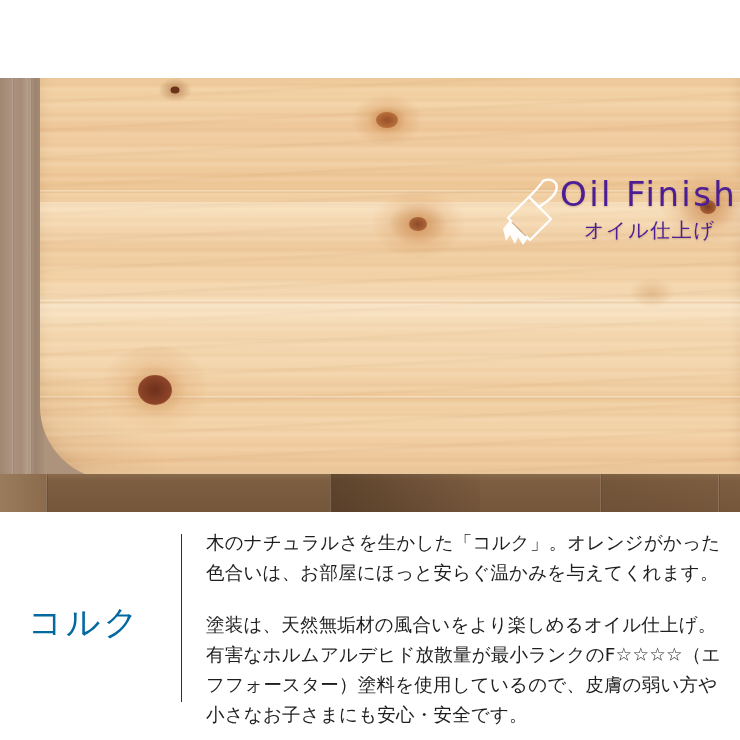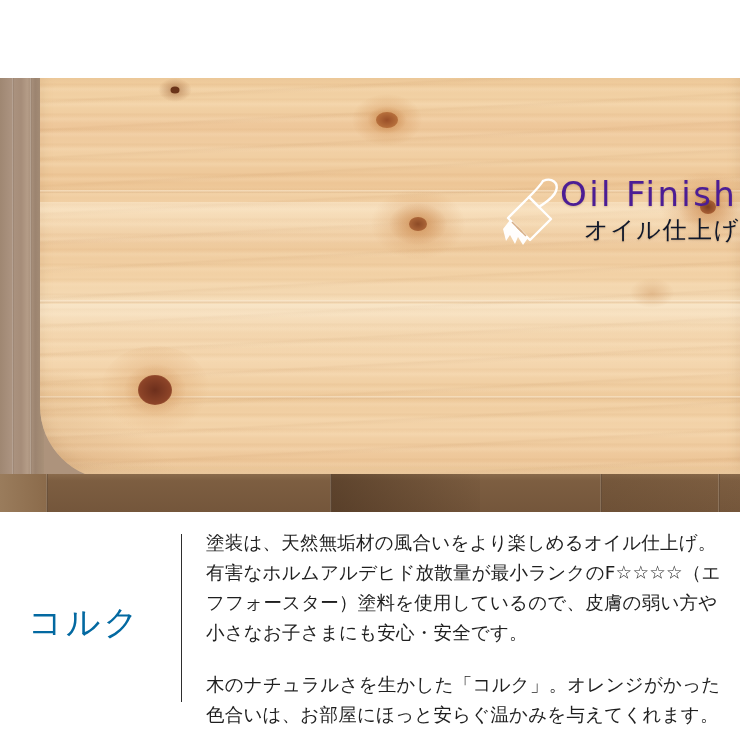--- a/index.html
+++ b/index.html
@@ -85,21 +85,21 @@
   .brush-icon{position:absolute;left:8px;top:4px;width:74px;height:78px;}
   .oil-en{
     position:absolute;left:72px;top:4px;
     color:#4c1d95;font-size:34px;letter-spacing:2.4px;line-height:40px;
     font-family:"DejaVu Sans",sans-serif;font-weight:400;
     text-shadow:0 1px 2px rgba(120,80,40,.28);
     white-space:nowrap;
   }
   .oil-jp{
     position:absolute;left:96px;top:48px;
-    color:#0f172a;font-size:24px;letter-spacing:1.6px;line-height:24px;
+    color:#4c1d95;font-size:20px;letter-spacing:1.6px;line-height:24px;
     font-family:"DejaVu Sans",sans-serif;
     text-shadow:0 1px 2px rgba(120,80,40,.28);
     white-space:nowrap;
   }
 
   
   .caption{position:absolute;left:0;top:512px;width:740px;height:228px;background:#fff;}
   .cap-title{
     position:absolute;left:28px;top:600px - 512px;
     font-size:34px;color:#0369a1;letter-spacing:3px;
@@ -205,18 +205,18 @@
       <div class="oil-en">Oil Finish</div>
       <div class="oil-jp">オイル仕上げ</div>
     </div>
 
   </div>
 
   <div class="caption">
     <div class="cap-title" style="top:88px;">コルク</div>
     <div class="divider"></div>
     <div class="cap-body">
+      <p class="para">木のナチュラルさを生かした「コルク」。オレンジがかった色合いは、お部屋にほっと安らぐ温かみを与えてくれます。</p>
       <p class="para">塗装は、天然無垢材の風合いをより楽しめるオイル仕上げ。有害なホルムアルデヒド放散量が最小ランクのF☆☆☆☆（エフフォースター）塗料を使用しているので、皮膚の弱い方や小さなお子さまにも安心・安全です。</p>
-      <p class="para">木のナチュラルさを生かした「コルク」。オレンジがかった色合いは、お部屋にほっと安らぐ温かみを与えてくれます。</p>
     </div>
   </div>
 
 </div>
 
 </body></html>

